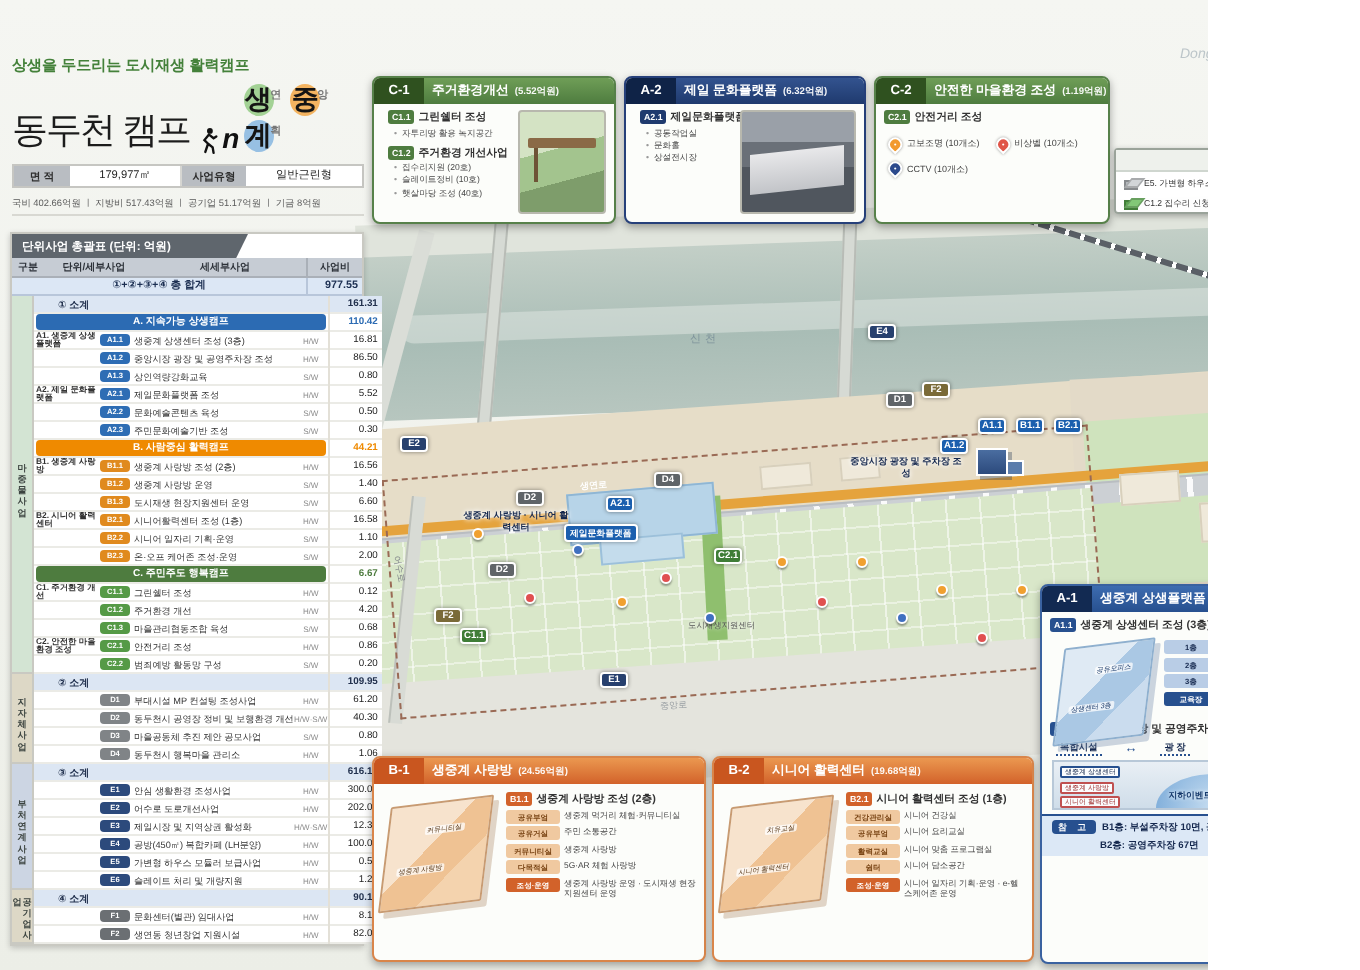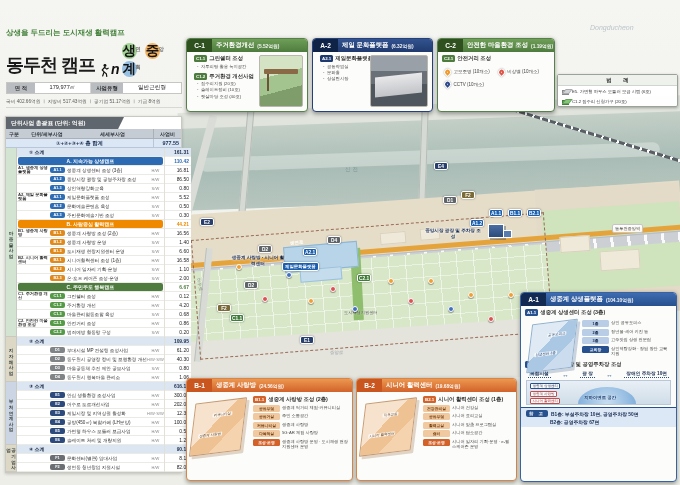--- a/index.html
+++ b/index.html
@@ -1,18 +1,18 @@
 <!DOCTYPE html>
 <html><head>
 <meta charset="utf-8">
 <style>
 *{box-sizing:border-box;margin:0;padding:0}
 html,body{width:680px;height:485px}
 body{font-family:"Liberation Sans","DejaVu Sans",sans-serif;overflow:hidden}
-.canvas{position:relative;width:680px;height:485px;background:linear-gradient(#f5f6f2,#eceee7);overflow:hidden}
+.canvas{position:relative;width:604px;height:485px;background:linear-gradient(#f5f6f2,#eceee7);overflow:hidden}
 
 
 .map{position:absolute;inset:0}
 .shape{position:absolute}
 .far-bank{left:178px;top:104px;width:510px;height:34px;background:#e0e4dc;transform:rotate(-2deg)}
 .river{left:176px;top:120px;width:515px;height:82px;background:linear-gradient(#c3cfc7,#a9bdb6 55%,#b7c6bf);transform:rotate(-2deg)}
 .riverhl{left:200px;top:150px;width:460px;height:14px;background:rgba(225,232,228,.5);border-radius:8px;transform:rotate(-2deg)}
 .rail{left:512px;top:108px;width:235px;height:3px;background:repeating-linear-gradient(90deg,#5a5f66 0 6px,#fff 6px 8px);transform:rotate(17deg);transform-origin:left top}
 .bridge1{left:243px;top:110px;width:7px;height:102px;background:#d6dad4;border-left:1px solid #b8bcb6;border-right:1px solid #b8bcb6;transform:rotate(5deg)}
 .bridge2{left:420px;top:108px;width:7px;height:98px;background:#d6dad4;border-left:1px solid #b8bcb6;border-right:1px solid #b8bcb6;transform:rotate(2deg)}
@@ -46,21 +46,21 @@
 .lb-road2{color:#9aa0a4;font-size:4.5px;transform:rotate(-3deg)}
 .lb-chip-blue{background:#1b5fae;color:#fff;font-size:4.4px;font-weight:bold;padding:1px 2px;border-radius:2px;border:1px solid #fff;box-shadow:0 0 2px rgba(0,0,0,.4)}
 .lb-callout{color:#16294f;font-size:4.6px;font-weight:bold;text-align:center;line-height:1.2;text-shadow:0 0 2px #fff,0 0 3px #fff;white-space:normal}
 .lb-small{color:#555;font-size:4.2px;text-shadow:0 0 2px #fff}
 .lb-chip-white{background:rgba(255,255,255,.93);color:#444;font-size:4.2px;padding:1px 2px;border:1px solid #c5c5c5;border-radius:2px}
 
 
 .hdr{position:absolute;left:6px;top:28px;width:176px}
 .tagline{color:#44813a;font-weight:800;font-size:7.5px;margin-bottom:3px}
 .titlerow{display:flex;align-items:flex-end;gap:1px;margin-bottom:5px}
-.maintitle{font-size:18px;font-weight:700;color:#1c1c1c;letter-spacing:-1px;white-space:nowrap}
+.maintitle{font-size:18px;font-weight:400;color:#1c1c1c;letter-spacing:-1px;white-space:nowrap}
 .runner{width:11px;height:15px;margin:0 1px -1px 3px}
 .logon{font-size:14px;font-weight:800;font-style:italic;color:#111;margin-right:1px}
 .tc{position:relative;display:inline-block;width:15px;height:16px;font-size:13.5px;font-weight:800;color:#141414;text-align:center;line-height:16px;margin-right:4px}
 .tc i{position:absolute;inset:0;border-radius:50%;opacity:.8;z-index:0}
 .tc b{position:relative;z-index:1}
 .tc s{position:absolute;right:-4px;top:-2px;font-size:5.5px;color:#777;text-decoration:none;z-index:1}
 .infobar{display:flex;border:1px solid #c6c6c2;height:12px}
 .infobar .lab{background:#b9bdc2;color:#2e2e2e;font-weight:bold;font-size:5.4px;display:flex;align-items:center;justify-content:center}
 .infobar .val{background:#fff;color:#222;font-size:5.6px;display:flex;align-items:center;justify-content:center}
 .i1{width:28px}.i2{width:56px;border-right:1px solid #d6d6d2}.i3{width:32px}.i4{flex:1}

